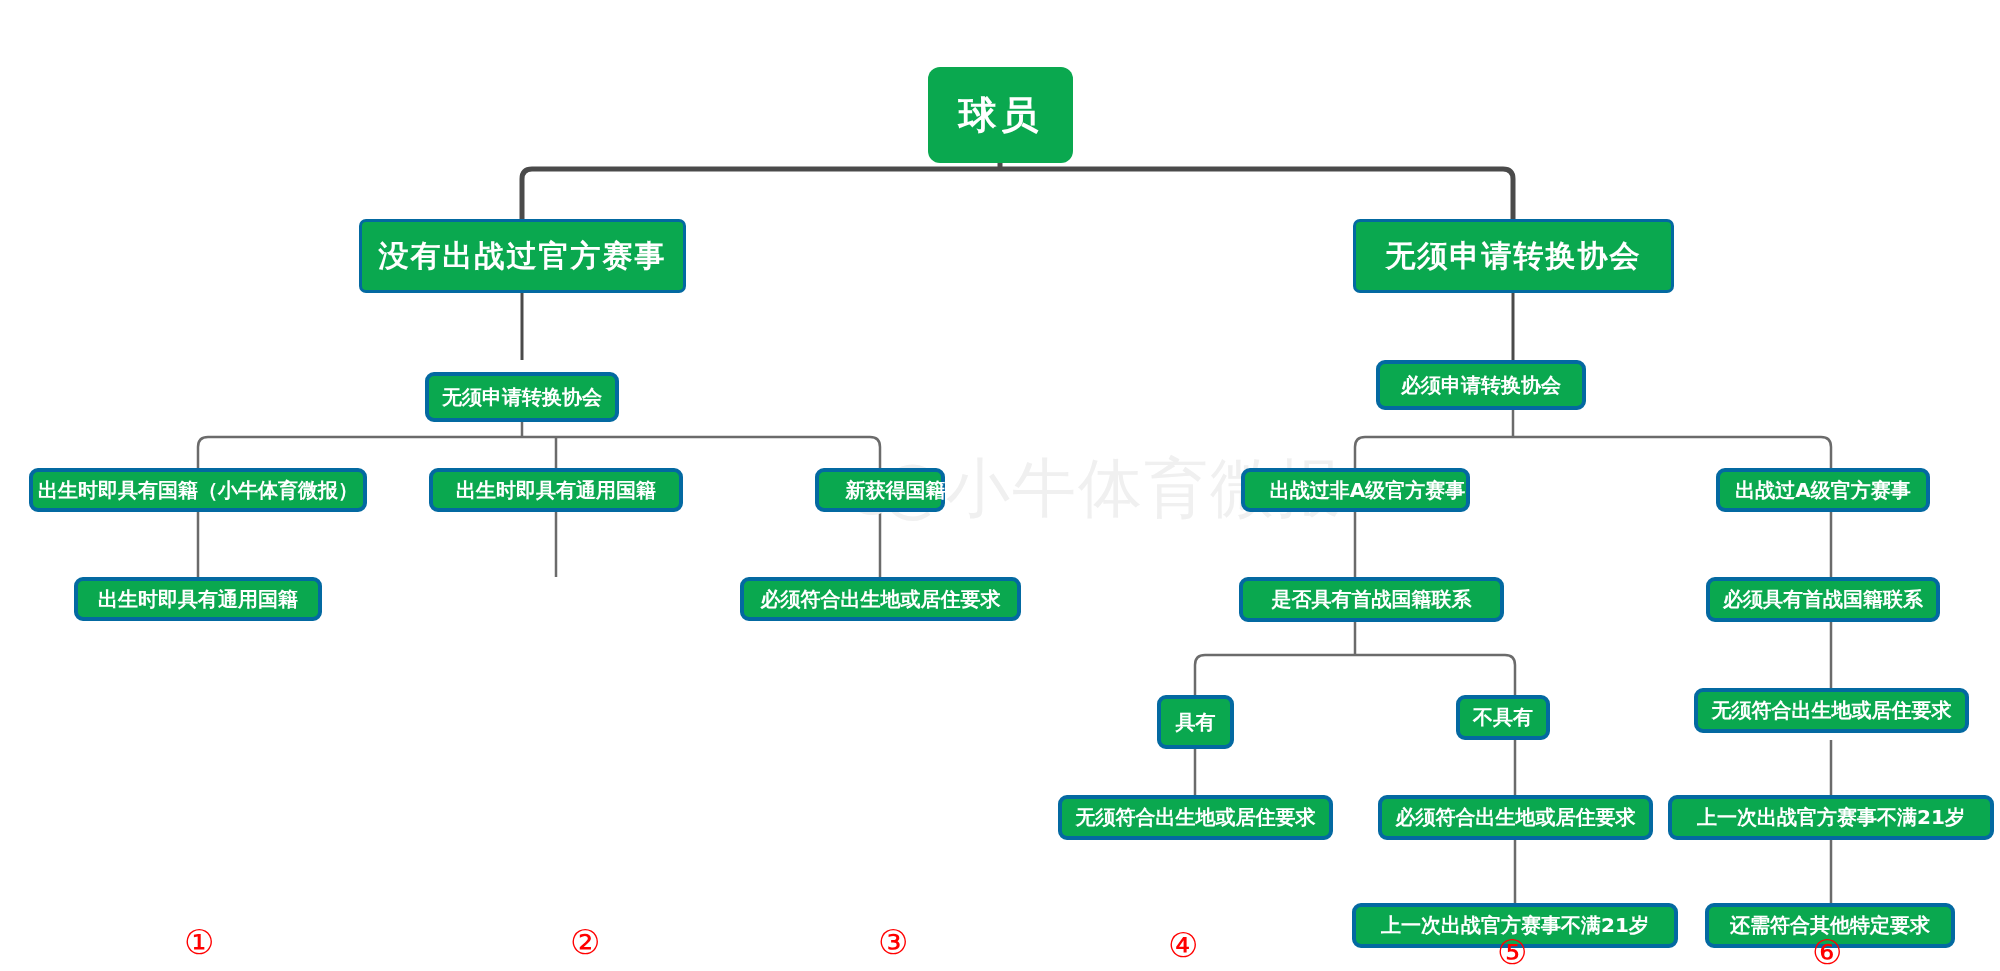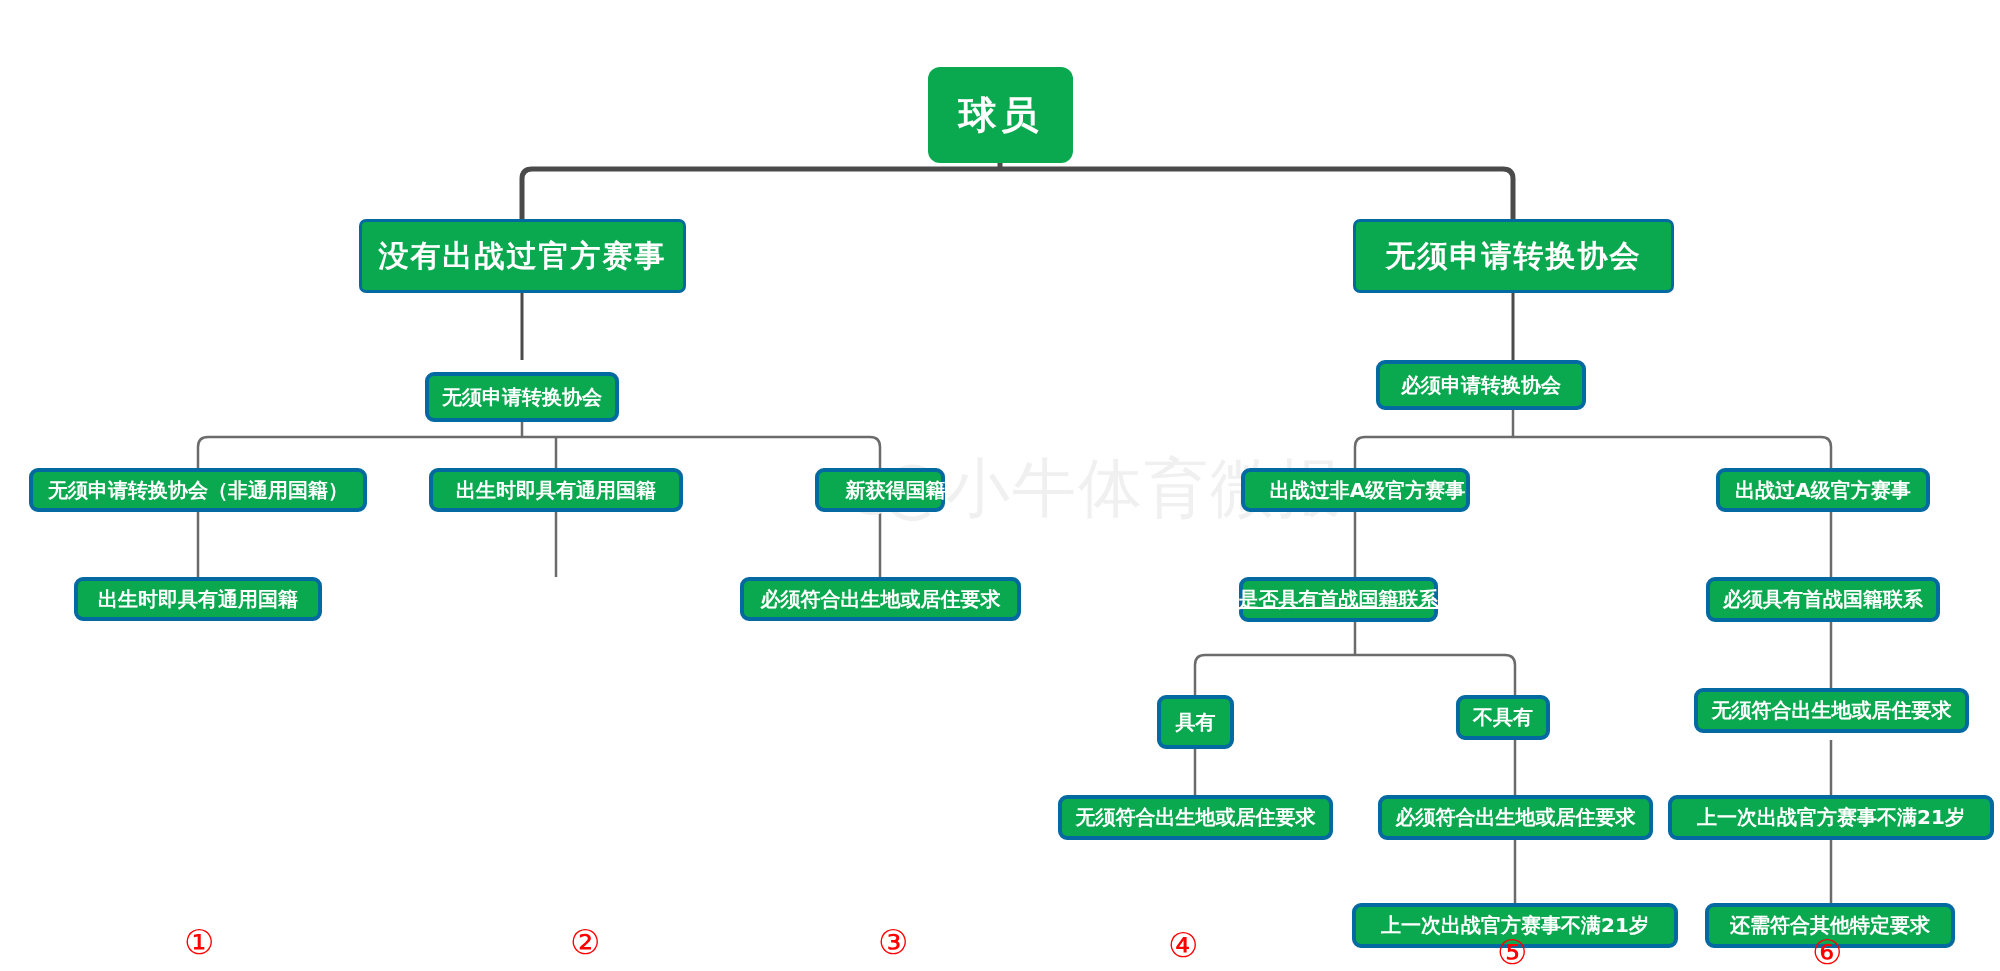--- a/index.html
+++ b/index.html
@@ -148,30 +148,30 @@
   <div class="node root" style="left:928px;top:34px;width:145px;height:96px;margin-top:33px;">球员</div>
 
   <div class="node lvl1" style="left:359px;top:219px;width:327px;height:74px;">没有出战过官方赛事</div>
 
   <div class="node lvl1" style="left:1353px;top:219px;width:321px;height:74px;">无须申请转换协会</div>
 
   <div class="node lvl2" style="left:425px;top:360px;width:194px;height:50px;margin-top:12px;">无须申请转换协会</div>
 
   <div class="node lvl2" style="left:1376px;top:360px;width:210px;height:50px;">必须申请转换协会</div>
 
-  <div class="node lvl2" style="left:29px;top:468px;width:338px;height:44px;">无须申请转换协会（非通用国籍）</div>
+  <div class="node lvl2" style="left:29px;top:468px;width:338px;height:44px;">出生时即具有国籍（小牛体育微报）</div>
   <div class="node lvl2" style="left:74px;top:577px;width:248px;height:44px;">出生时即具有通用国籍</div>
 
   <div class="node lvl2" style="left:429px;top:468px;width:254px;height:44px;">出生时即具有通用国籍</div>
 
   <div class="node lvl2" style="left:815px;top:468px;width:130px;height:44px;padding-left:31px;">新获得国籍</div>
   <div class="node lvl2" style="left:740px;top:577px;width:281px;height:44px;">必须符合出生地或居住要求</div>
 
   <div class="node lvl2" style="left:1241px;top:468px;width:229px;height:44px;padding-left:24px;">出战过非A级官方赛事</div>
-  <div class="node lvl2" style="left:1239px;top:577px;width:199px;height:45px;text-decoration:underline;">是否具有首战国籍联系</div>
+  <div class="node lvl2" style="left:1239px;top:577px;width:265px;height:45px;">是否具有首战国籍联系</div>
 
   <div class="node lvl2" style="left:1157px;top:695px;width:77px;height:54px;">具有</div>
   <div class="node lvl2" style="left:1058px;top:795px;width:275px;height:45px;">无须符合出生地或居住要求</div>
 
   <div class="node lvl2" style="left:1456px;top:695px;width:94px;height:45px;">不具有</div>
   <div class="node lvl2" style="left:1378px;top:795px;width:275px;height:45px;">必须符合出生地或居住要求</div>
   <div class="node lvl2" style="left:1352px;top:903px;width:326px;height:45px;">上一次出战官方赛事不满21岁</div>
 
   <div class="node lvl2" style="left:1716px;top:468px;width:214px;height:44px;">出战过A级官方赛事</div>
   <div class="node lvl2" style="left:1706px;top:577px;width:234px;height:45px;">必须具有首战国籍联系</div>

